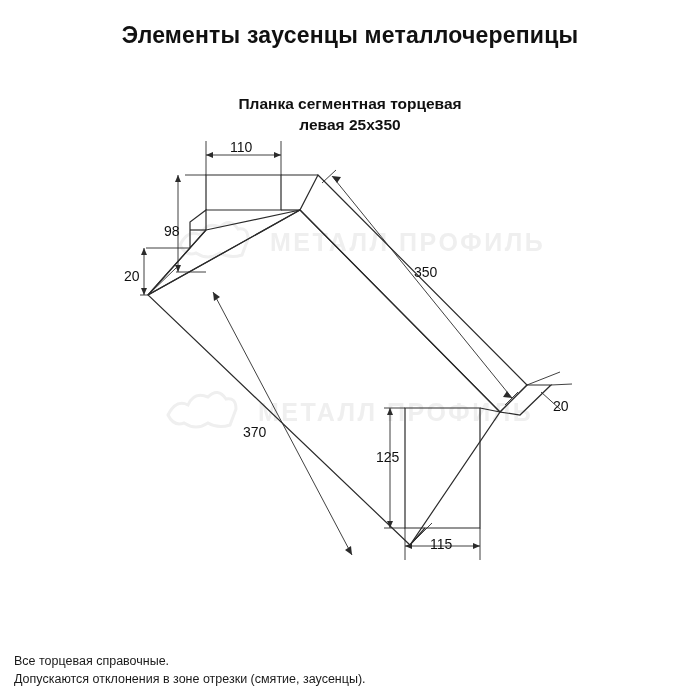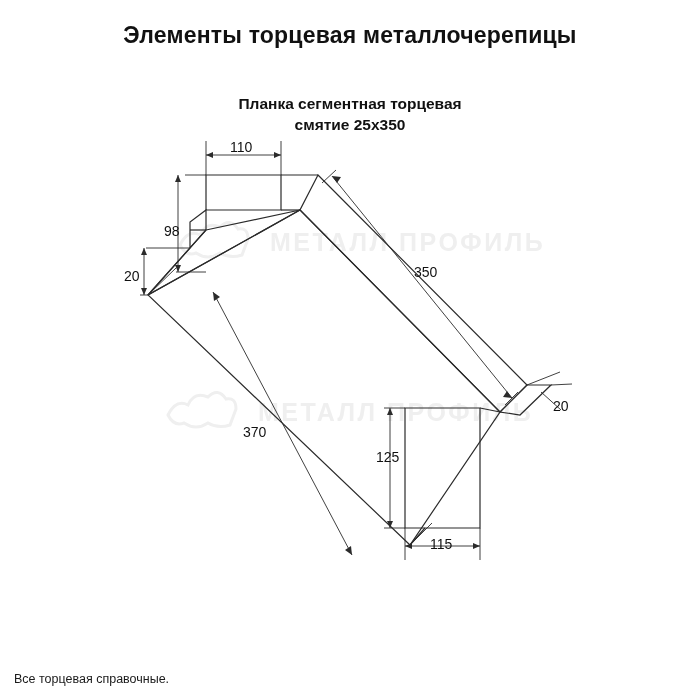--- a/index.html
+++ b/index.html
@@ -70,25 +70,25 @@
     font-weight: bold;
     letter-spacing: 2.5px;
     fill: #efefef;
   }
 </style>
 </head>
 <body>
 
 <div id="page">
 
-  <div class="title">Элементы торцевая металлочерепицы</div>
+  <div class="title">Элементы заусенцы металлочерепицы</div>
 
   <div class="subtitle">
     <span>Планка сегментная торцевая</span>
-    <span class="l2">смятие 25х350</span>
+    <span class="l2">левая 25х350</span>
   </div>
 
   <svg class="drawing" viewBox="0 0 700 700">
 
     <g>
       <g transform="translate(180,205)">
         <path d="M0,40 q8,-16 20,-10 q6,-14 20,-8 q10,-10 18,2 q10,-2 10,10 l-6,16 q-12,4 -22,-2 q-12,8 -24,0 q-10,4 -16,-8 z" fill="none" stroke="#efefef" stroke-width="3"></path>
         <text class="wm" x="90" y="46">МЕТАЛЛ ПРОФИЛЬ</text>
       </g>
       <g transform="translate(168,375)">
@@ -175,15 +175,16 @@
     <text class="dimtext" x="124" y="281">20</text>
     <text class="dimtext" x="414" y="277">350</text>
     <text class="dimtext" x="243" y="437">370</text>
     <text class="dimtext" x="553" y="411">20</text>
     <text class="dimtext" x="376" y="462">125</text>
     <text class="dimtext" x="430" y="549">115</text>
   </svg>
 
   <div class="footnotes">
     <div>Все торцевая справочные.</div>
+    <div>Допускаются отклонения в зоне отрезки (смятие, заусенцы).</div>
   </div>
 
 </div>
 
 </body></html>

